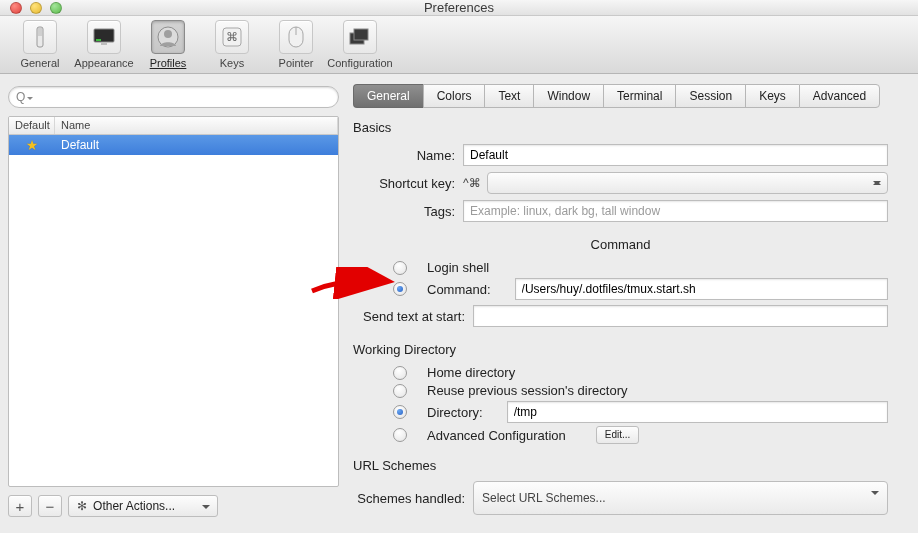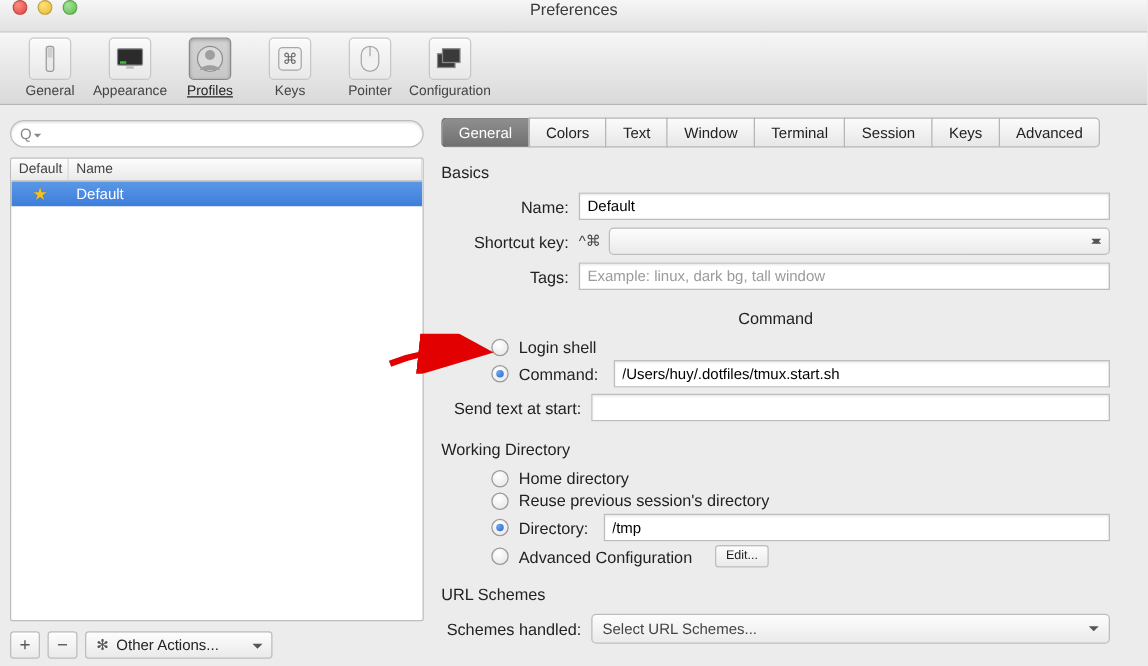--- a/index.html
+++ b/index.html
@@ -1,18 +1,18 @@
 <!DOCTYPE html>
 <html><head>
 <meta charset="utf-8">
 <style>
   * { box-sizing: border-box; font-family: "Lucida Grande", "Helvetica Neue", Arial, sans-serif; }
   body { margin:0; padding:0; background:#ececec; width:918px; height:533px; overflow:hidden; font-size:13px; color:#222; }
   
-  .titlebar { height:26px; background:linear-gradient(#f6f6f6,#e2e2e2); border-bottom:1px solid #c9c9c9; display:flex; align-items:flex-start; position:relative; }
+  .titlebar { height:16px; background:linear-gradient(#f6f6f6,#e2e2e2); border-bottom:1px solid #c9c9c9; display:flex; align-items:center; position:relative; }
   .traffic { display:flex; gap:8px; padding-left:10px; }
   .traffic .dot { width:12px; height:12px; border-radius:6px; border:1px solid rgba(0,0,0,.2); }
   .dot.red{background:radial-gradient(circle at 35% 30%,#ff8b82,#e0443e);} 
   .dot.yellow{background:radial-gradient(circle at 35% 30%,#ffe27a,#e6b931);} 
   .dot.green{background:radial-gradient(circle at 35% 30%,#a3e59a,#5cbb4a);} 
   .titletext{position:absolute; left:50%; transform:translateX(-50%); font-size:13px; color:#3a3a3a;}
   
   .toolbar{height:58px; background:linear-gradient(#f6f6f6,#d9d9d9); border-bottom:1px solid #b5b5b5; display:flex; align-items:flex-start; padding:4px 8px 0 8px;}
   .tb-item{display:flex; flex-direction:column; align-items:center; width:64px; cursor:default;}
   .tb-icon-wrap{width:34px;height:34px;border:1px solid #c7c7c7;border-radius:4px;background:linear-gradient(#fafafa,#e8e8e8);display:flex;align-items:center;justify-content:center;box-shadow:inset 0 1px 0 #fff;}
@@ -56,23 +56,23 @@
   .section-title{font-weight:normal;font-size:13px;margin:8px 0 8px 0;}
   .form-row{display:flex;align-items:center;margin:4px 0;min-height:24px;}
   .lbl{text-align:right;padding-right:8px;font-size:13px;color:#222;}
   .lbl.w110{width:110px;}
   input.text{height:22px;border:1px solid #bdbdbd;background:#fff;padding:0 6px;font-size:12px;outline:none;box-shadow:inset 0 1px 2px rgba(0,0,0,.1);}
   input.text::placeholder{color:#9b9b9b;}
   .flex1{flex:1;}
   .popup{height:22px;border:1px solid #bdbdbd;border-radius:4px;background:linear-gradient(#fdfdfd,#eaeaea);position:relative;}
   .popup::after{content:"";position:absolute;right:6px;top:4px;width:0;height:0;border:4px solid transparent;border-bottom-color:#555;}
   .popup::before{content:"";position:absolute;right:6px;bottom:4px;width:0;height:0;border:4px solid transparent;border-top-color:#555;}
-  .combo{height:24px;border:1px solid #bdbdbd;border-radius:4px;background:linear-gradient(#fdfdfd,#eaeaea);position:relative;display:flex;align-items:center;padding-left:8px;font-size:12px;color:#444;}
+  .combo{height:34px;border:1px solid #bdbdbd;border-radius:4px;background:linear-gradient(#fdfdfd,#eaeaea);position:relative;display:flex;align-items:center;padding-left:8px;font-size:12px;color:#444;}
   .combo::after{content:"";position:absolute;right:8px;top:9px;border:4px solid transparent;border-top-color:#555;}
-  .radio-row{display:flex;align-items:center;margin:3px 0 3px 40px;font-size:13px;gap:8px;}
+  .radio-row{display:flex;align-items:center;margin:3px 0 3px 40px;font-size:13px;gap:20px;}
   .radio{width:14px;height:14px;border:1px solid #9a9a9a;border-radius:50%;background:radial-gradient(circle at 40% 30%,#fff,#e4e4e4);display:inline-block;position:relative;}
   .radio.checked::after{content:"";position:absolute;left:3px;top:3px;width:6px;height:6px;border-radius:50%;background:radial-gradient(circle at 30% 30%,#6aa7f2,#2a63c4);}
   .radio-label{margin-right:4px;}
   .mini-btn{height:18px;font-size:10px;padding:0 8px;border:1px solid #bdbdbd;background:linear-gradient(#fdfdfd,#eaeaea);border-radius:3px;margin-left:6px;line-height:16px;}
   .mods{font-size:12px;color:#444;margin-right:6px;}
   
   .arrow{position:absolute;left:307px;top:267px;pointer-events:none;}
 </style>
 </head>
 <body>

